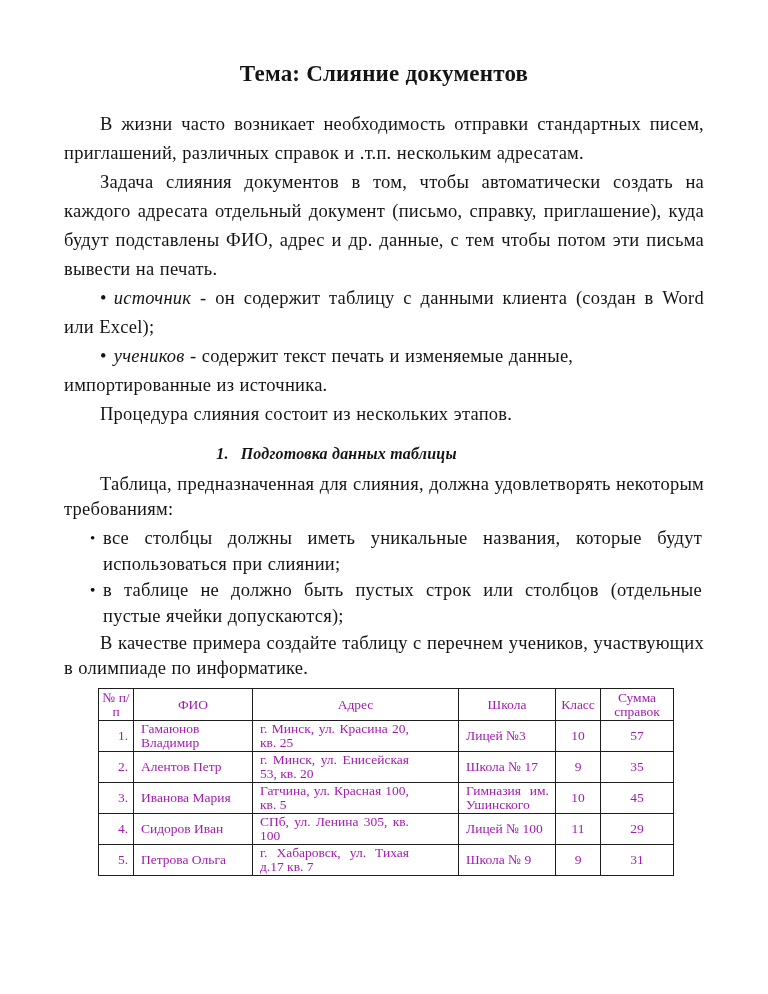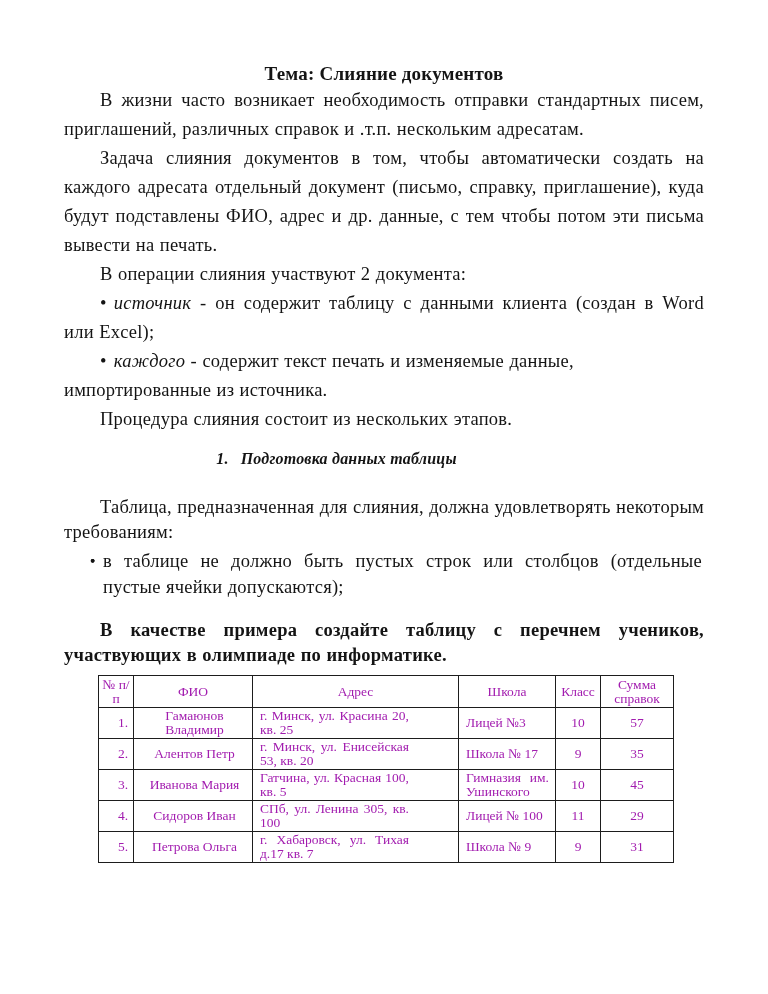--- a/index.html
+++ b/index.html
@@ -12,25 +12,25 @@
     color: #141414;
     font-family: "Liberation Serif", "DejaVu Serif", serif;
     overflow: hidden;
   }
   .doc {
     position: absolute;
     inset: 0;
     padding: 62px 64px 0 64px;
   }
   .title {
-    font-size: 19px;
+    font-size: 23px;
     font-weight: bold;
     text-align: center;
     line-height: 24px;
-    margin-bottom: 0;
+    margin-bottom: 24px;
     letter-spacing: 0.2px;
     font-family: Liberation Serif, serif;
   }
   .p {
     font-size: 18.5px;
     text-align: justify;
     letter-spacing: 0.25px;
     word-spacing: 0.5px;
   }
   .lh29 { line-height: 29px; }
@@ -42,39 +42,39 @@
   .heading {
     font-size: 16px;
     font-weight: bold;
     font-style: italic;
     text-align: center;
     line-height: 26px;
     margin: 12px 95px 0 0;
     letter-spacing: 0.2px;
   }
   .heading .hnum { margin-right: 12px; }
-  .sp1 { margin-top: 23px; }
+  .sp1 { margin-top: 5px; }
   .list { margin-top: 3px; }
   .li {
     position: relative;
     padding-left: 39px;
     padding-right: 2px;
     font-size: 18.5px;
     line-height: 26px;
     text-align: justify;
     letter-spacing: 0.25px;
     word-spacing: 0.5px;
   }
   .li .marker {
     position: absolute;
     left: 26px;
     top: 0;
     font-size: 15px;
   }
-  .sp2 { margin-top: 18px; font-weight: bold; }
+  .sp2 { margin-top: 2px; }
   .tblwrap { margin: 7px 0 0 34px; }
   table.students {
     border-collapse: collapse;
     table-layout: fixed;
     width: 575px;
     font-size: 13.5px;
     line-height: 14px;
     color: #a21caf;
   }
   table.students th, table.students td {
@@ -83,51 +83,50 @@
     overflow: hidden;
   }
   table.students th {
     font-weight: normal;
     text-align: center;
     height: 32px;
     padding: 1px 2px;
   }
   table.students td { height: 30px; }
   td.c-num   { text-align: right; padding: 1px 5px 1px 2px; }
-  td.c-fio   { text-align: center;  padding: 1px 4px 1px 7px; }
+  td.c-fio   { text-align: left;  padding: 1px 4px 1px 7px; }
   td.c-addr  { text-align: justify; padding: 1px 49px 1px 7px; }
   td.c-school{ text-align: justify; padding: 1px 6px 1px 7px; }
   td.c-grade { text-align: center; padding: 1px 2px; }
   td.c-score { text-align: center; padding: 1px 2px; }
 </style>
 </head>
 <body>
 
 <div class="page">
   <div class="doc">
 
     <div class="title">Тема: Слияние документов</div>
 
     <div class="p lh29 ind">В жизни часто возникает необходимость отправки стандартных писем, приглашений, различных справок и .т.п. нескольким адресатам.</div>
     <div class="p lh29 ind">Задача слияния документов в том, чтобы автоматически создать на каждого адресата отдельный документ (письмо, справку, приглашение), куда будут подставлены ФИО, адрес и др. данные, с тем чтобы потом эти письма вывести на печать.</div>
-    <div class="p lh29 ind">В операции слияния участвуют 2 документа:</div>
 
     <div class="p lh29 ind"><span class="bullet-char">•</span><span class="term">источник</span><span> - он содержит таблицу с данными клиента (создан в Word или Excel);</span></div>
 
-    <div class="p lh29 ind"><span class="bullet-char">•</span><span class="term">каждого</span><span> - содержит текст печать и изменяемые данные,</span></div>
+    <div class="p lh29 ind"><span class="bullet-char">•</span><span class="term">учеников</span><span> - содержит текст печать и изменяемые данные,</span></div>
 
     <div class="p lh29 noind">импортированные из источника.</div>
     <div class="p lh29 ind">Процедура слияния состоит из нескольких этапов.</div>
 
     <div class="heading"><span class="hnum">1.</span><span>Подготовка данных таблицы</span></div>
 
     <div class="p lh25 ind sp1">Таблица, предназначенная для слияния, должна удовлетворять некоторым требованиям:</div>
 
     <div class="list">
-      <div class="li"><span class="marker">•</span></div>
+      <div class="li"><span class="marker">•</span><span>все столбцы должны иметь уникальные названия, которые будут использоваться при слиянии;</span></div>
       <div class="li"><span class="marker">•</span></div>
       <div class="li"><span class="marker">•</span><span>в таблице не должно быть пустых строк или столбцов (отдельные пустые ячейки допускаются);</span></div>
     </div>
 
     <div class="p lh25 ind sp2">В качестве примера создайте таблицу с перечнем учеников, участвующих в олимпиаде по информатике.</div>
 
     <div class="tblwrap">
       <table class="students">
         <colgroup>
           <col style="width:35px">

